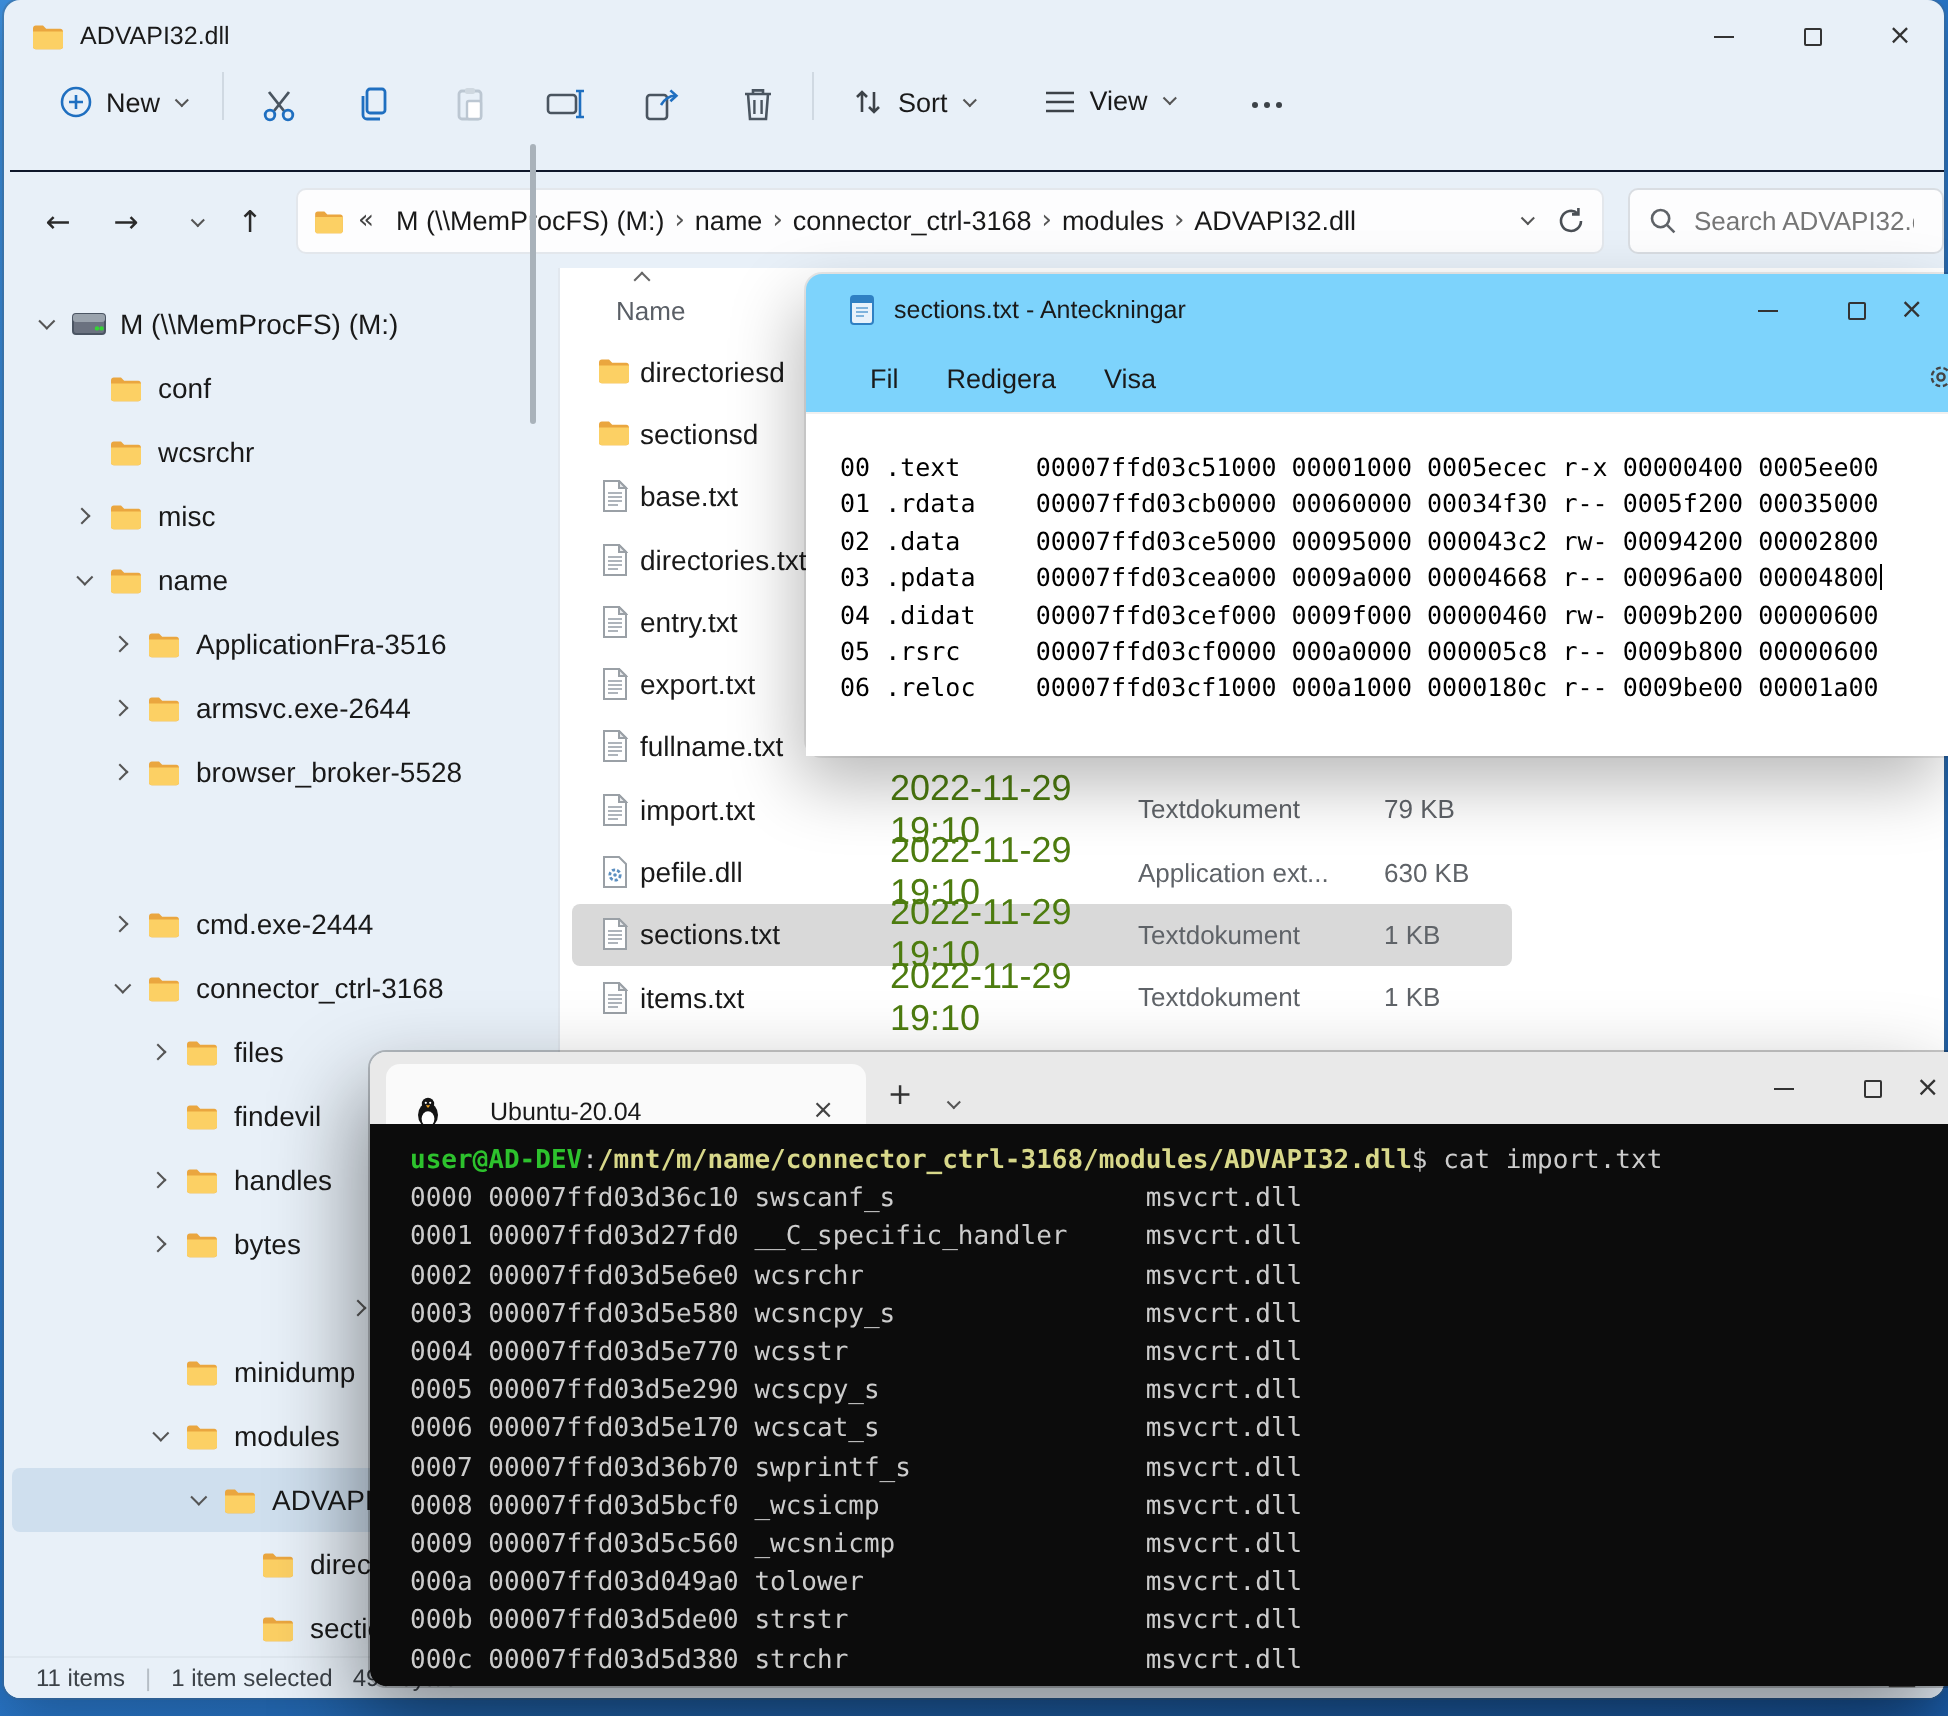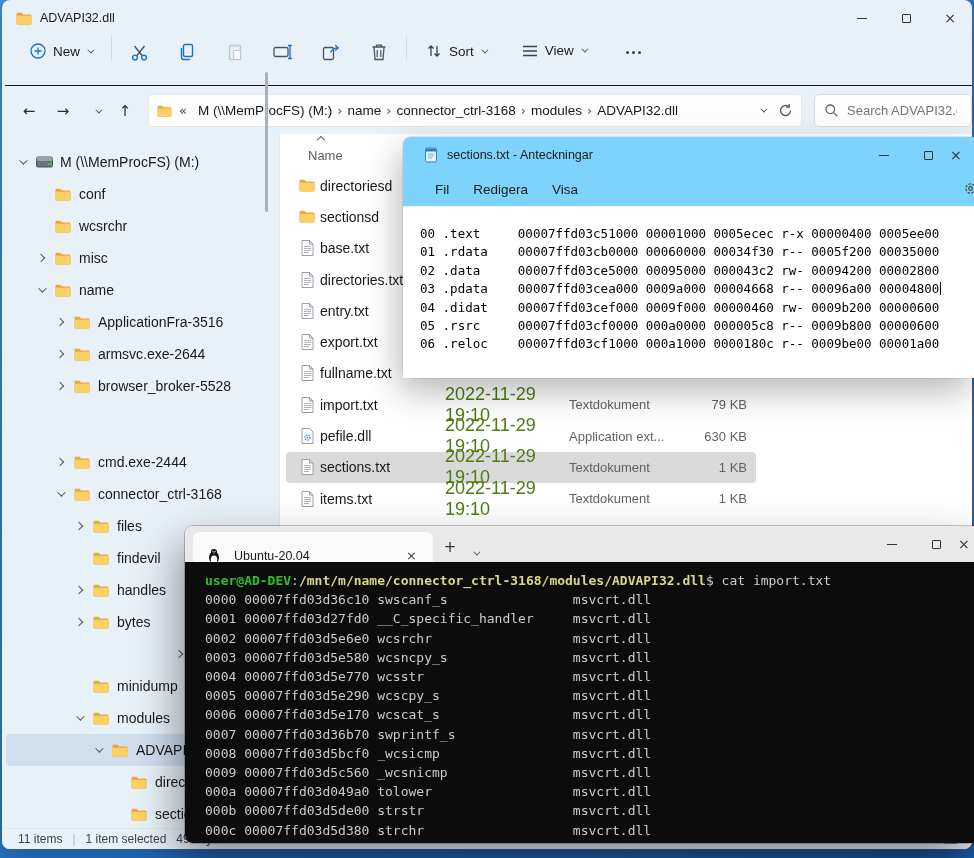--- a/index.html
+++ b/index.html
@@ -57,21 +57,21 @@
   .filepane{position:absolute;left:278px;top:134px;right:0;bottom:21px;background:#fff}
   .fhdr{position:absolute;left:28px;top:14px;font-size:13px;color:#5a5f66}
   .fsort{position:absolute;left:38px;top:3px;width:6px;height:6px;border-left:1.2px solid #666;border-top:1.2px solid #666;transform:rotate(45deg)}
   .frows{position:absolute;left:6px;top:36px;right:0}
   .frow{height:31.3px;display:flex;align-items:center;border-radius:4px;width:470px}
   .frow.sel{background:#d9d9d9}
   .fic{width:26px;display:flex;justify-content:center;flex:0 0 26px;margin-left:8px}
   .fname{font-size:14px;color:#191919;width:125px;white-space:nowrap;overflow:hidden}
   .fdate{font-size:18px;color:#4d7c0f;width:124px}
   .ftype{font-size:13px;color:#5f6368;width:123px;white-space:nowrap;overflow:hidden}
-  .fsize{font-size:13px;color:#5f6368;width:55px;text-align:right}
+  .fsize{font-size:13px;color:#5f6368;width:55px;}
   
   .statusbar{position:absolute;left:0;right:0;bottom:0;height:21px;background:#e8f0f8;border-top:1px solid #dfe7ef;
      display:flex;align-items:center;gap:10px;padding-left:16px;font-size:12px;color:#3c4248}
   .sbar-sep{color:#b6bec6}
   .sview{position:absolute;bottom:3px;display:flex;align-items:center;justify-content:center;width:22px;height:16px}
   
   #notepad{left:403px;top:137px;width:571px;height:241px;background:#7dd3fc;border-radius:8px 0 0 8px;z-index:2;
      box-shadow:-4px 14px 34px rgba(0,0,0,.28),0 0 0 1px rgba(0,0,0,.08)}
   #notepad .titlebar{height:36px}
   #notepad .app-tab{padding:0 12px 0 20px}
@@ -79,21 +79,21 @@
   .mitem{font-size:13.5px;color:#1a1a1a;padding:5px 10px;border-radius:4px}
   .npgear{position:absolute;right:-4px;top:44px}
   .npcontent{position:absolute;left:0;top:69px;right:0;bottom:0;background:#fff;border-top:1px solid #f0f0f0;
      padding:18px 0 0 17px;font-family:"DejaVu Sans Mono",monospace;font-size:12.5px;line-height:18.4px;color:#000;white-space:pre;overflow:hidden}
   .ncaret{display:inline-block;width:1px;height:13px;background:#000;vertical-align:-2px;margin-left:1px}
   
   #terminal{left:185px;top:526px;width:789px;height:317px;z-index:3;border-radius:8px 0 0 8px;overflow:hidden;
      box-shadow:-6px 18px 44px rgba(0,0,0,.42),0 0 0 1px rgba(0,0,0,.22)}
   .ttabbar{position:absolute;left:0;top:0;right:0;height:36px;background:#e9e9e9}
   .ttab{position:absolute;left:8px;top:6px;width:240px;height:47px;background:#fafafa;border-radius:7px 7px 0 0;
-     display:flex;align-items:center;gap:13px;padding:0 10px 0 14px;font-size:12.5px;color:#1a1a1a}
+     display:flex;align-items:center;gap:24px;padding:0 10px 0 14px;font-size:12.5px;color:#1a1a1a}
   .ttab .x{margin-left:auto;color:#444;font-family:"DejaVu Sans",sans-serif;font-size:13px;padding:0 6px}
   .tplus{position:absolute;left:252px;top:8px;width:26px;height:26px;display:flex;align-items:center;justify-content:center;
      font-size:15px;color:#333;font-family:"DejaVu Sans",sans-serif}
   .tdd{position:absolute;left:288px;top:16px}
   .twc{position:absolute;right:0;top:0;height:36px;display:flex}
   .tcontent{position:absolute;left:0;top:36px;right:0;bottom:0;background:#0c0c0c;color:#cccccc;
      font-family:"DejaVu Sans Mono",monospace;font-size:13px;line-height:19.2px;padding:9px 0 0 20px;white-space:pre;overflow:hidden}
   .p-user{color:#2dc22d;font-weight:bold}
   .p-path{color:#d8d88a;font-weight:bold}
   .fnc{display:inline-block;width:25ch}

